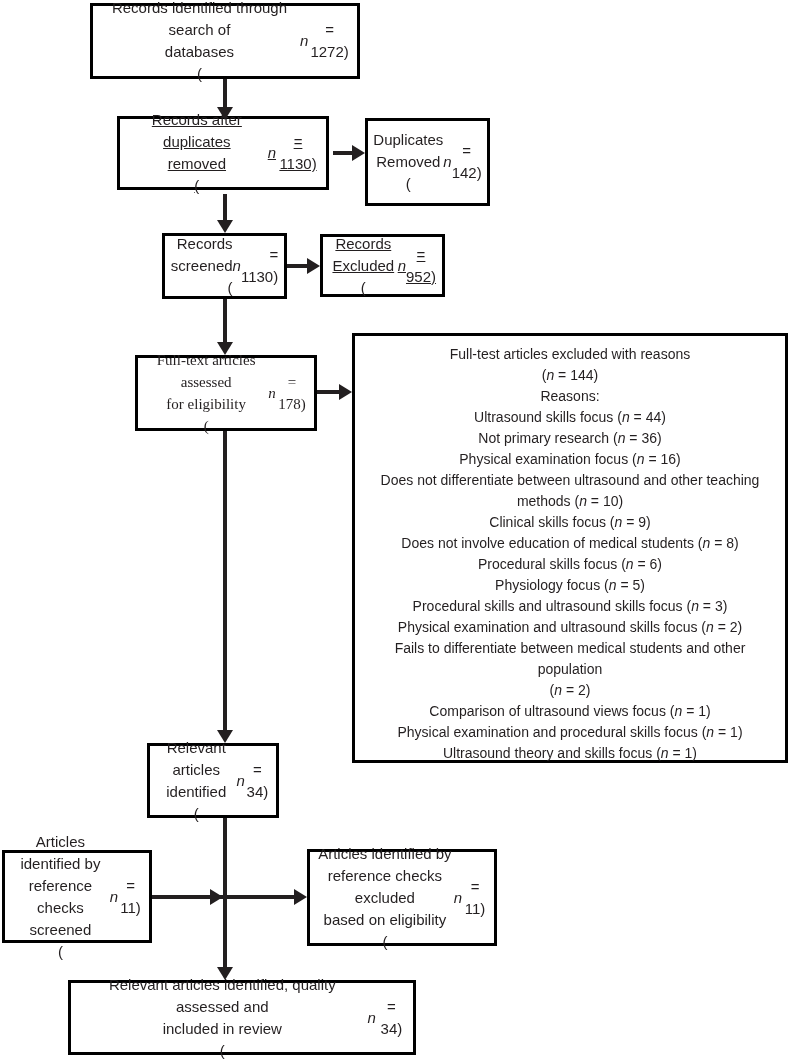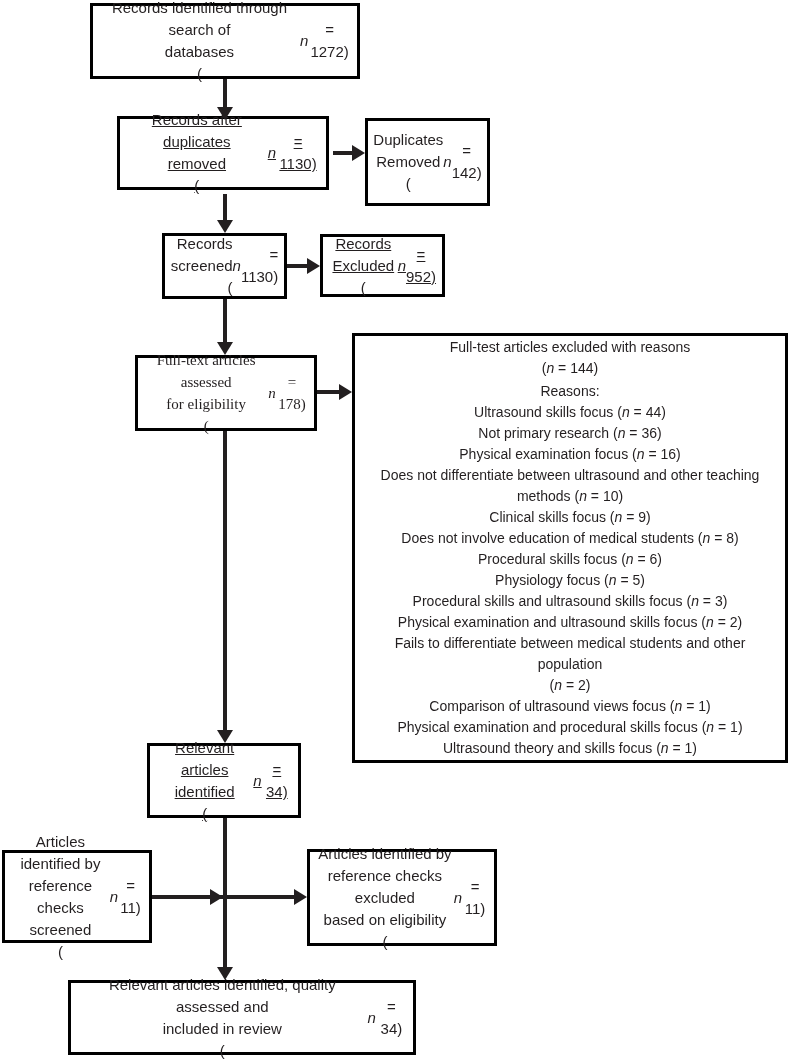--- a/index.html
+++ b/index.html
@@ -23,21 +23,21 @@
     white-space: pre-line;
     font-size: 15px;
     line-height: 22px;
     padding: 2px 6px;
   }
   .bigbox {
     flex-direction: column;
     justify-content: flex-start;
     font-size: 14px;
     line-height: 21px;
-    padding: 1px 6px;
+    padding: 8px 6px;
   }
   .biggap { height: 21px; }
   .vline { position: absolute; width: 4px; background: #231f20; }
   .hline { position: absolute; height: 4px; background: #231f20; }
   .head-down {
     position: absolute; width: 0; height: 0;
     border-left: 8px solid transparent;
     border-right: 8px solid transparent;
     border-top: 13px solid #231f20;
   }
@@ -92,21 +92,21 @@
 Physiology focus (<i>n</i> = 5)
 Procedural skills and ultrasound skills focus (<i>n</i> = 3)
 Physical examination and ultrasound skills focus (<i>n</i> = 2)
 Fails to differentiate between medical students and other population
 (<i>n</i> = 2)
 Comparison of ultrasound views focus (<i>n</i> = 1)
 Physical examination and procedural skills focus (<i>n</i> = 1)
 Ultrasound theory and skills focus (<i>n</i> = 1)</div>
   </div>
 
-  <div class="box" style="left:147px; top:743px; width:154px; height:75px;text-decoration:underline;">Relevant articles
+  <div class="box" style="left:147px; top:743px; width:132px; height:75px;">Relevant articles
 identified
 (<i>n</i> = 34)</div>
 
   <div class="box" style="left:2px; top:850px; width:150px; height:93px;">Articles identified by
 reference checks
 screened
 (<i>n</i> = 11)</div>
 
   <div class="box" style="left:307px; top:849px; width:190px; height:97px;">Articles identified by
 reference checks excluded

